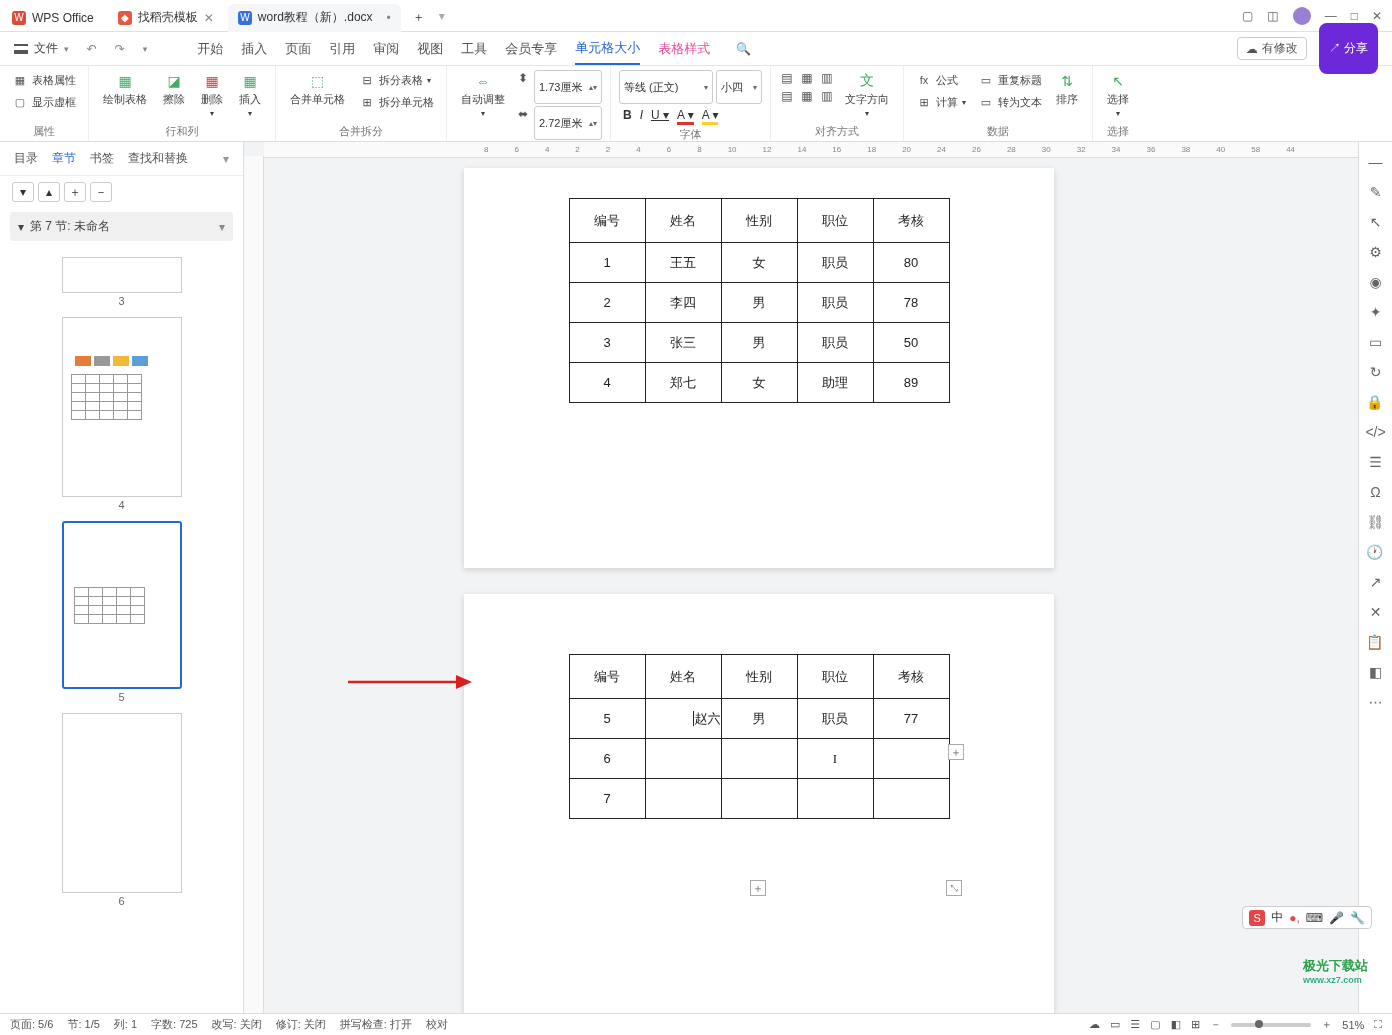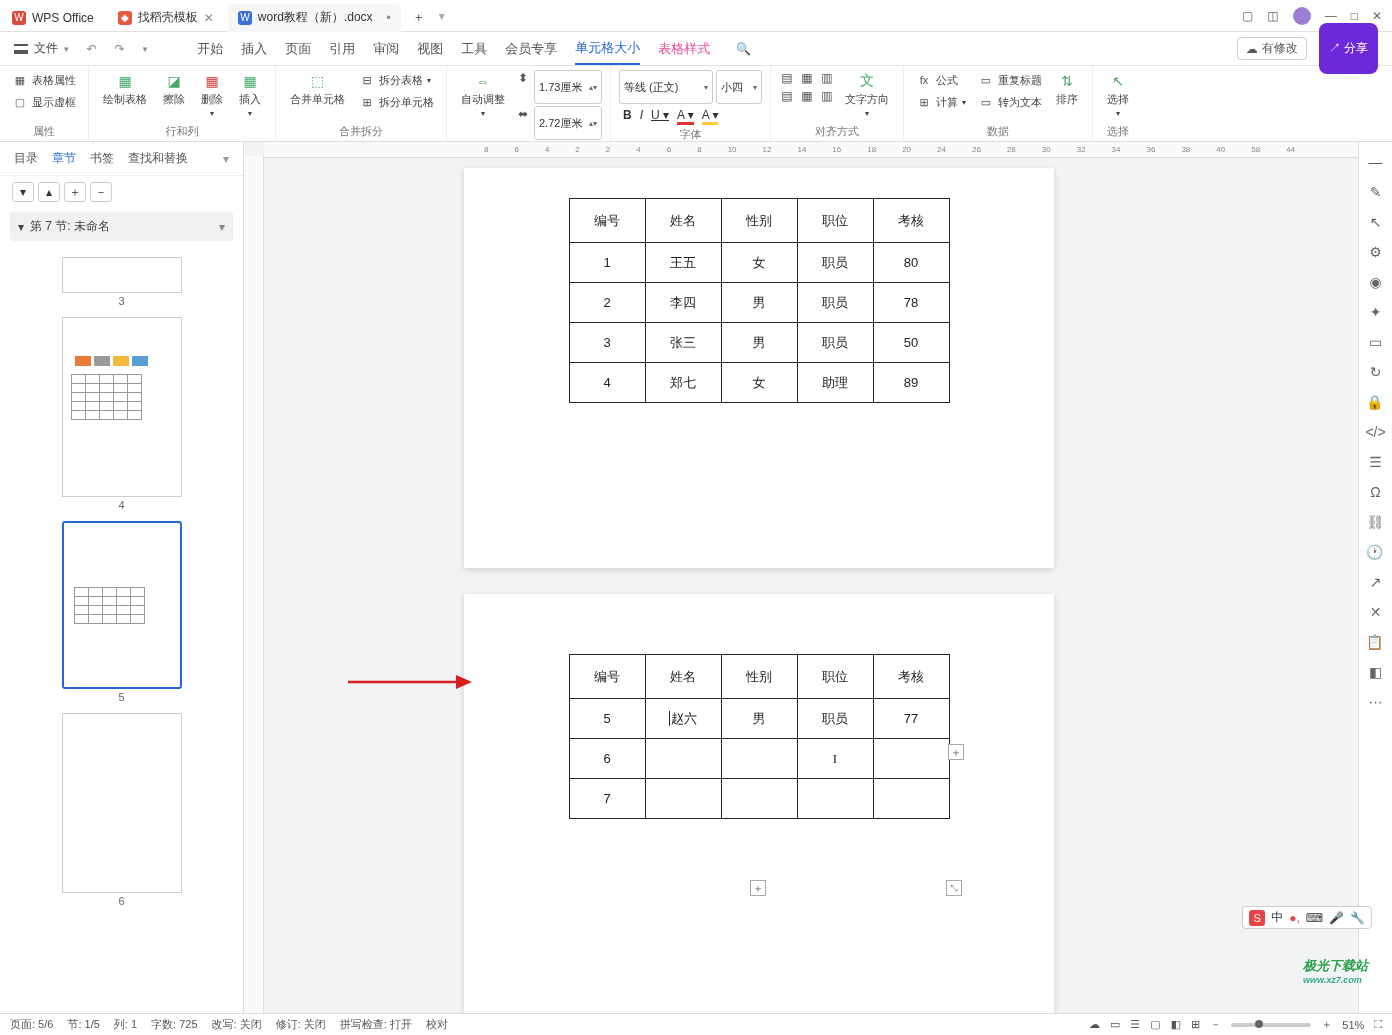--- a/index.html
+++ b/index.html
@@ -56,21 +56,21 @@
 .page { width:590px; background:#fff; box-shadow:0 2px 6px rgba(0,0,0,0.15); margin-bottom:26px; position:relative; padding:60px 50px 70px 50px; }
 .page.short { height:400px; }
 .dtable { border-collapse:collapse; margin:0 auto; }
 .dtable td { border:1.5px solid #222; width:76px; height:40px; text-align:center; font-size:13px; color:#222; }
 .dtable .hdr td { height:44px; }
 .arrow { position:absolute; left:-120px; top:76px; }
 .rightbar { width:34px; background:#fff; border-left:1px solid #ddd; display:flex; flex-direction:column; align-items:center; gap:14px; padding-top:12px; }
 .rightbar span { color:#666; cursor:pointer; font-size:14px; }
 .statusbar { height:22px; background:#fff; border-top:1px solid #ddd; display:flex; align-items:center; padding:0 10px; font-size:11px; color:#555; gap:14px; }
 .statusbar .right { margin-left:auto; display:flex; align-items:center; gap:10px; }
-.watermark { position:absolute; right:24px; bottom:50px; font-size:13px; font-style:italic; color:#2aa04a; font-weight:bold; text-shadow:0 1px 0 #fff; }
+.watermark { position:absolute; right:24px; bottom:50px; font-size:13px; color:#2aa04a; font-weight:bold; text-shadow:0 1px 0 #fff; }
 .watermark .sub { display:block; font-size:9px; color:#3a8; }
 .ime-bar { position:absolute; right:20px; bottom:106px; background:#fff; border:1px solid #ccc; border-radius:4px; padding:2px 6px; display:flex; gap:6px; align-items:center; font-size:12px; }
 .ime-bar .s { width:16px; height:16px; background:#e64545; color:#fff; border-radius:3px; display:flex; align-items:center; justify-content:center; font-size:11px; }
 .add-handle { position:absolute; width:16px; height:16px; border:1px solid #aaa; background:#fff; display:flex; align-items:center; justify-content:center; font-size:11px; color:#666; }
 </style>
 </head>
 <body>
 
 <div class="titlebar">
   <div class="tab">
@@ -490,21 +490,21 @@
           <tbody>
               <tr class="hdr">
                 <td>编号</td>
                 <td>姓名</td>
                 <td>性别</td>
                 <td>职位</td>
                 <td>考核</td>
               </tr>
           <tr>
                 <td>5</td>
-                <td style="text-align:center;"><span style="border-left:1.5px solid #222;padding-left:1px">赵六</span></td>
+                <td style="text-align:right;"><span style="border-left:1.5px solid #222;padding-left:1px">赵六</span></td>
                 <td>男</td>
                 <td>职员</td>
                 <td>77</td>
               </tr>
           <tr>
                 <td>6</td>
                 <td></td>
                 <td></td>
                 <td style="position:relative">
                   <span style="position:absolute;left:50%;top:50%;transform:translate(-50%,-50%);font-family:serif">I</span>

